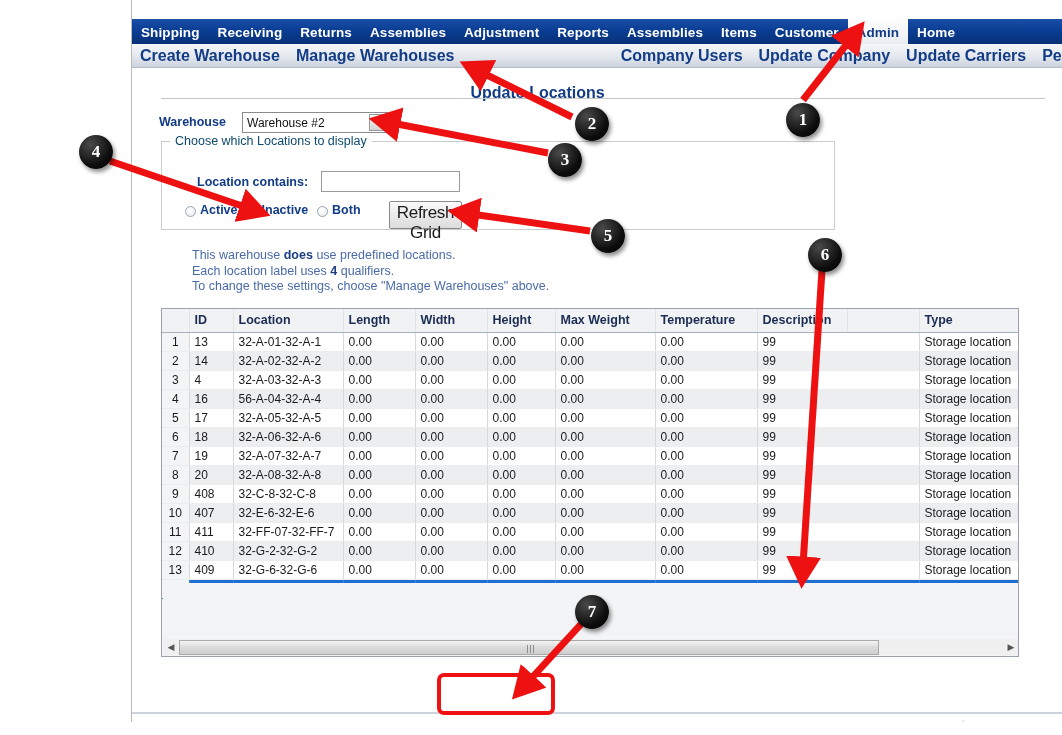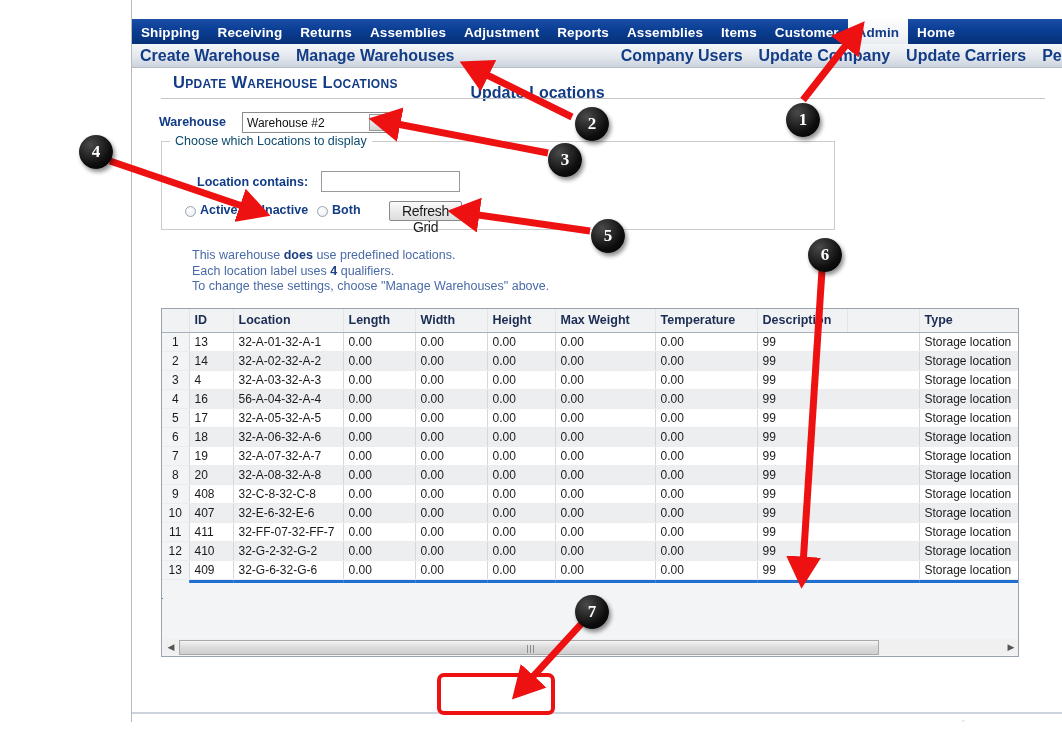--- a/index.html
+++ b/index.html
@@ -217,24 +217,24 @@
     left: 2px; top: 2px;
     width: 5px; height: 5px;
     border-radius: 50%;
     background: #1462c6;
   }
   .refresh-btn {
     position: absolute;
     left: 257px;
     top: 201px;
     width: 73px;
-    height: 20px;
+    height: 28px;
     border: 1px solid #8a8a8a;
     background: linear-gradient(to bottom,#fbfbfb 0%,#eaeaea 50%,#dcdcdc 100%);
-    font-size: 14px;
+    font-size: 17px;
     color: #1a1a1a;
     font-family: "Liberation Sans", sans-serif;
     box-sizing: border-box;
     border-radius: 2px;
     letter-spacing: -0.3px;
     cursor: pointer;
   }
 
   
   .info {
@@ -462,21 +462,20 @@
       <div class="item active">Update Locations</div>
       <div class="item">Company Users</div>
       <div class="item">Update Company</div>
       <div class="item">Update Carriers</div>
       <div class="item">Period Close</div>
       <div class="item">Templates</div>
       <div class="item">Mobile</div>
       <div class="item">Mov</div>
     </div>
 
-    <div class="page-title">Update Warehouse Locations</div>
     <div class="title-rule"></div>
 
     <div class="wh-label">Warehouse</div>
     <div class="wh-select">
       <div class="val">Warehouse #2</div>
       <div class="arrowbox">
         <span class="caret-down"></span>
       </div>
     </div>
 

